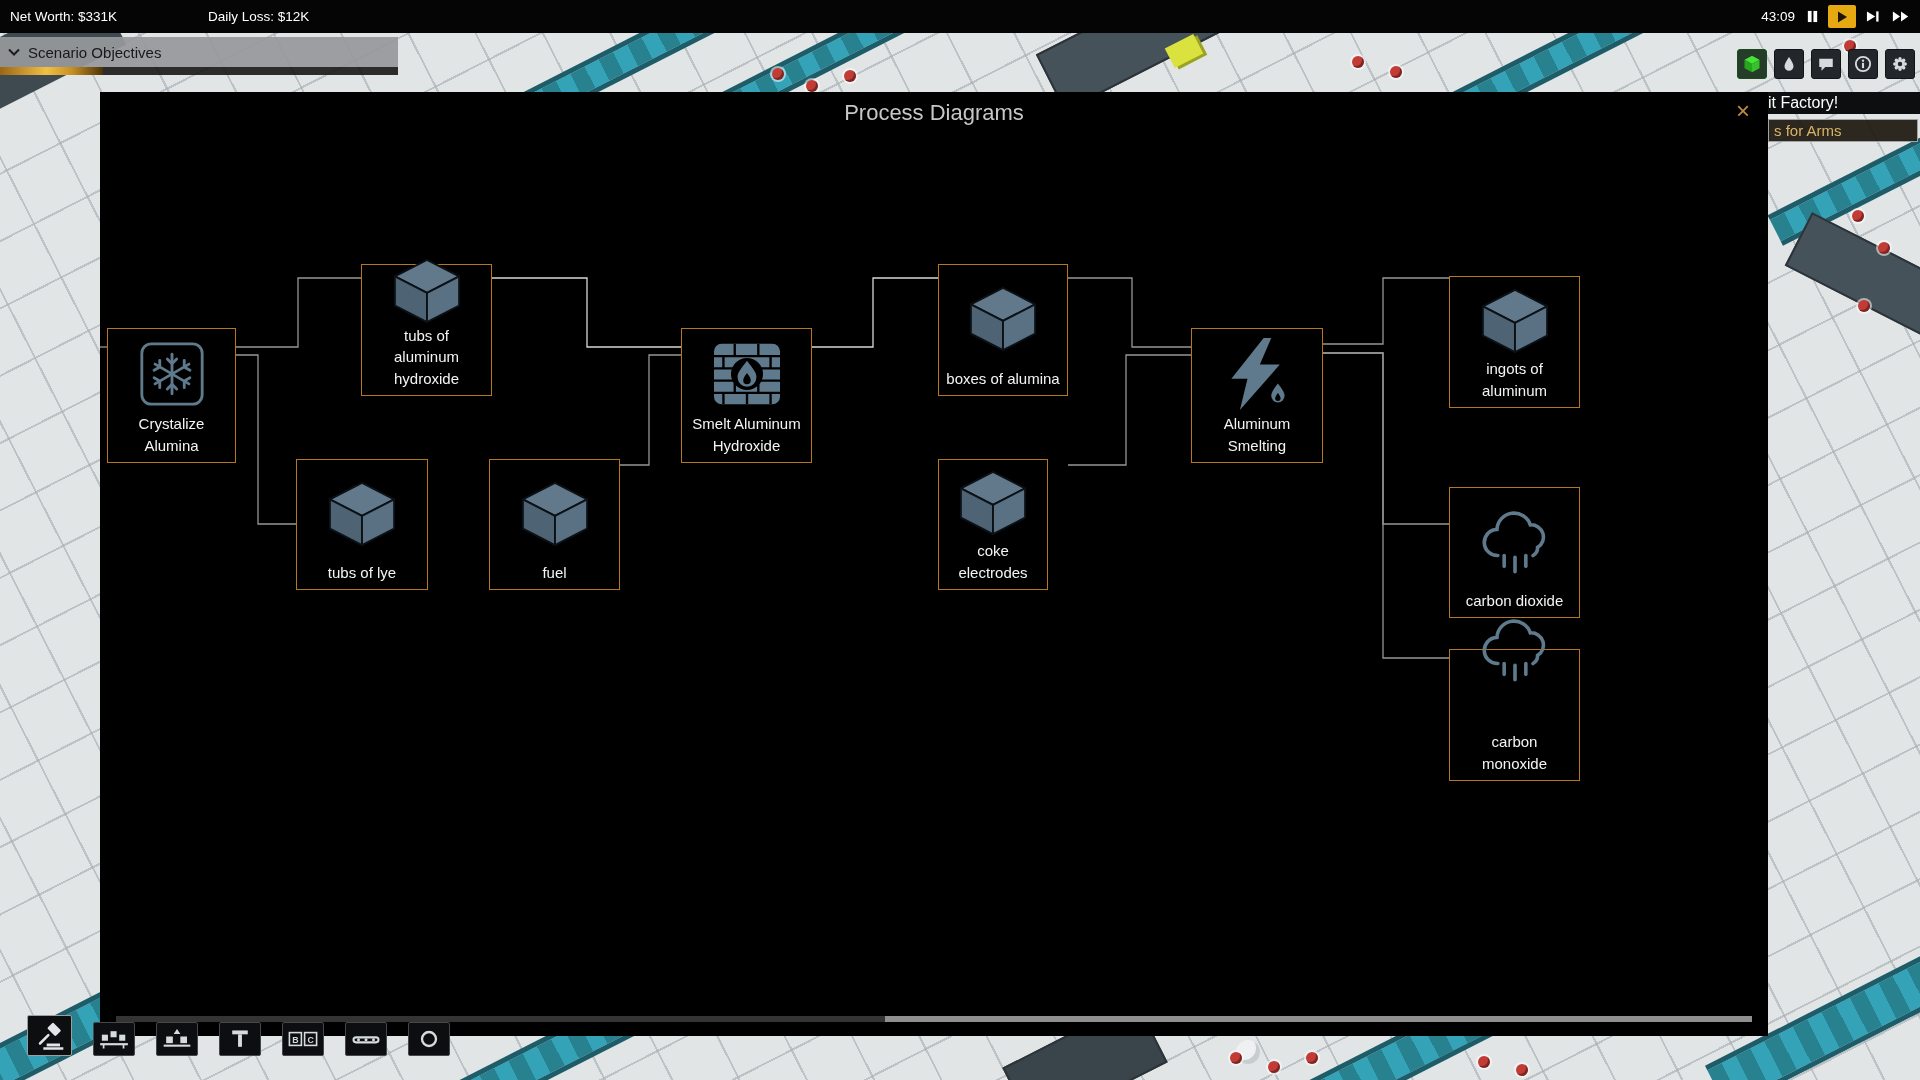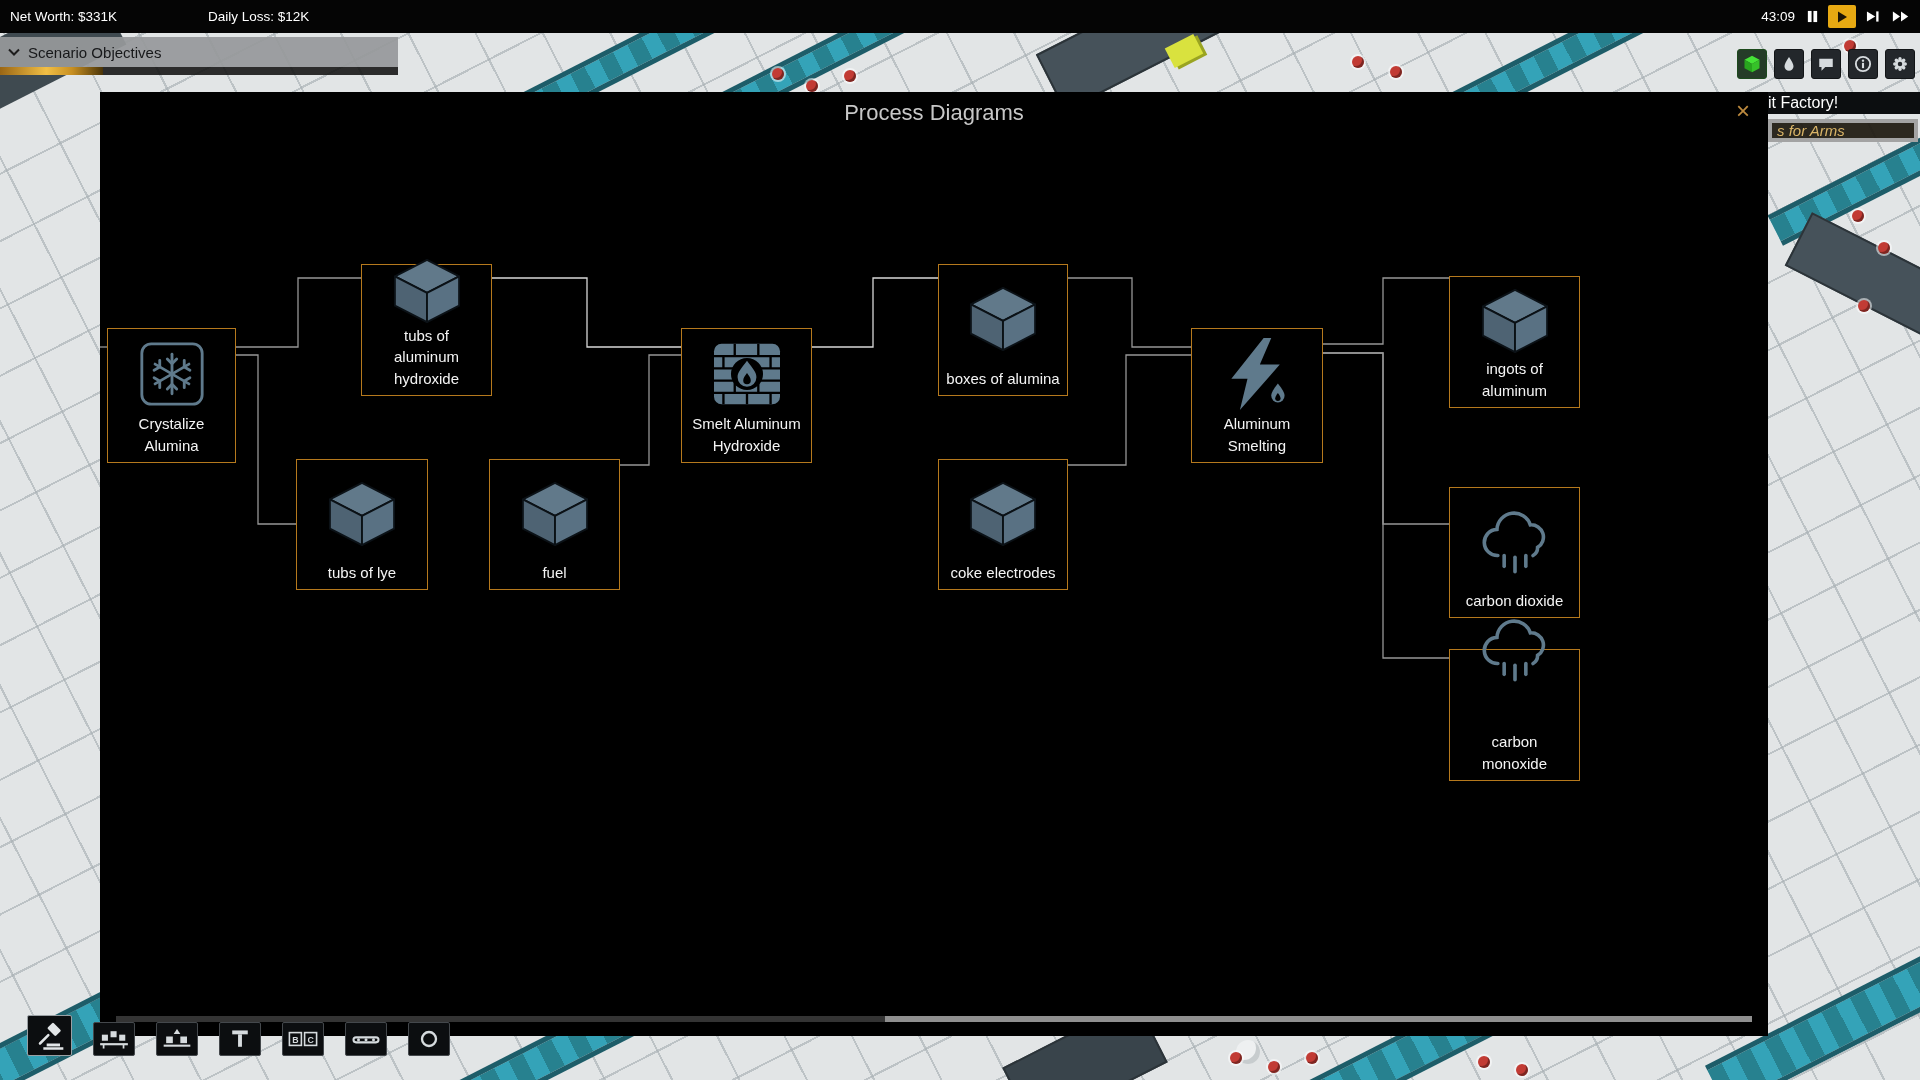--- a/index.html
+++ b/index.html
@@ -42,22 +42,22 @@
   .hud{position:absolute;top:49px;right:5px;display:flex;gap:7px;z-index:20;}
   .hud-btn{width:30px;height:30px;background:#23272b;border:1px solid #121517;border-radius:3px;
     display:flex;align-items:center;justify-content:center;padding:0;cursor:pointer;}
   .hud-btn.active{background:#253c28;border-color:#1c4a1c;}
   .hud-btn span{display:flex;}
 
   
   .cut-exit{position:absolute;left:1768px;top:92px;width:152px;height:22px;background:#0c0e10;
     color:#fff;font-weight:normal;font-size:16px;display:flex;align-items:center;z-index:5;cursor:pointer;}
   .cut-arms{position:absolute;left:1768px;top:119px;width:150px;height:23px;
-    background:rgba(28,24,14,.92);border:4px solid #a3a3a3;color:#d9b467;font-size:15px;
-    display:flex;align-items:center;padding-left:5px;z-index:5;box-sizing:border-box;font-style:italic;}
+    background:rgba(28,24,14,.92);border:1px solid #a3a3a3;color:#d9b467;font-size:15px;
+    display:flex;align-items:center;padding-left:5px;z-index:5;box-sizing:border-box;}
 
   
   .modal{position:absolute;left:100px;top:92px;width:1668px;height:944px;background:#000;z-index:10;}
   .modal-title{text-align:center;color:#c7c7c7;font-size:22px;margin-top:8px;position:relative;z-index:2;}
   .modal-close{position:absolute;top:6px;right:12px;background:none;border:none;color:#bd8a3e;
     font-size:24px;line-height:1;cursor:pointer;z-index:3;}
   .diagram{position:absolute;inset:0;}
   .edges-svg{position:absolute;left:0;top:0;}
   .edges-svg polyline{fill:none;stroke:#969696;stroke-width:1.3;}
   .edges-svg polyline.bright{stroke:#d8d8d8;}
@@ -327,21 +327,21 @@
               <svg viewBox="0 0 80 72" width="76" height="68">
                 <g stroke="#0b1116" stroke-width="2" stroke-linejoin="round">
                   <polygon points="40,3 74,20.5 40,38 6,20.5" fill="#61798a"></polygon>
                   <polygon points="6,20.5 40,38 40,69 6,51.5" fill="#4e6373"></polygon>
                   <polygon points="74,20.5 40,38 40,69 74,51.5" fill="#597183"></polygon>
                 </g>
               </svg>
             </div>
             <div class="node-label">boxes of alumina</div>
           </div>
-          <div class="node" style="left: 838px; top: 367px; width: 130px; height: 131px;">
+          <div class="node" style="left: 838px; top: 367px; width: 110px; height: 131px;">
             <div class="node-icon">
               <svg viewBox="0 0 80 72" width="76" height="68">
                 <g stroke="#0b1116" stroke-width="2" stroke-linejoin="round">
                   <polygon points="40,3 74,20.5 40,38 6,20.5" fill="#61798a"></polygon>
                   <polygon points="6,20.5 40,38 40,69 6,51.5" fill="#4e6373"></polygon>
                   <polygon points="74,20.5 40,38 40,69 74,51.5" fill="#597183"></polygon>
                 </g>
               </svg>
             </div>
             <div class="node-label">coke electrodes</div>

